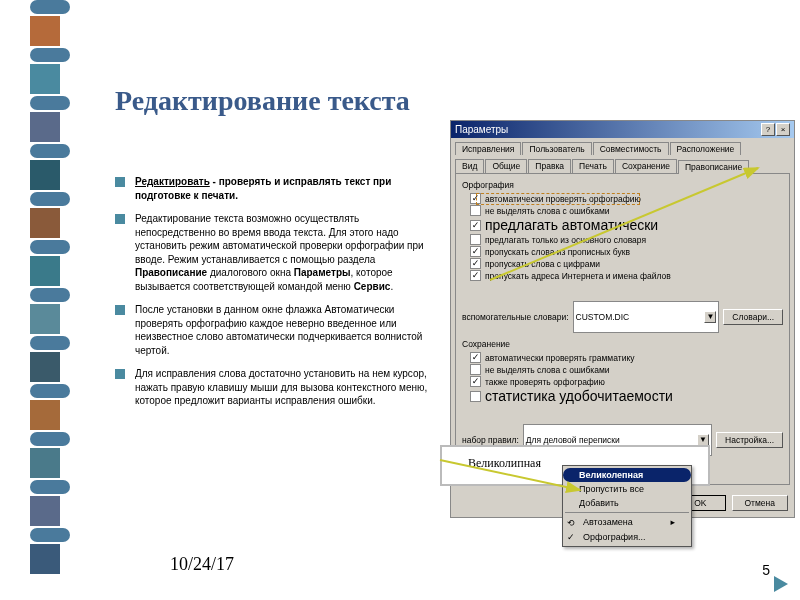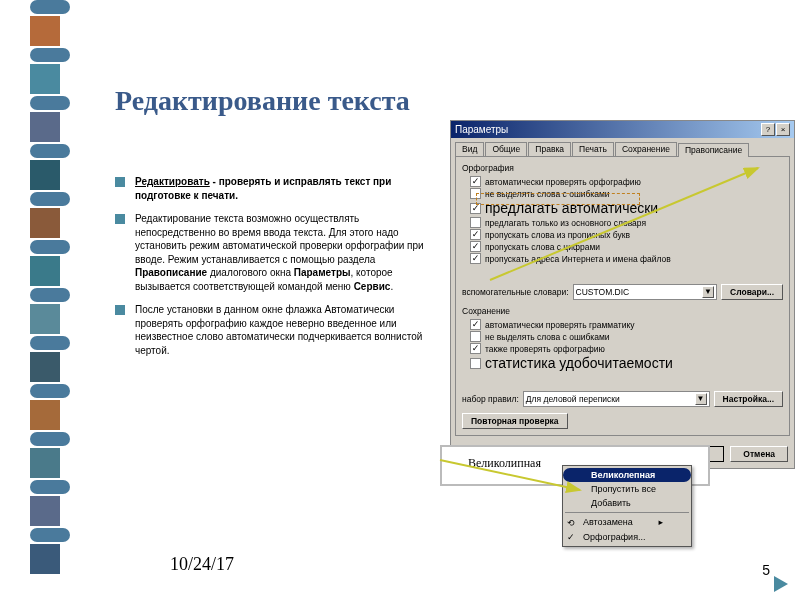--- a/index.html
+++ b/index.html
@@ -28,33 +28,33 @@
   .dlg-btn-sm { width: 14px; height: 13px; background: #d4d0c8; border: 1px solid #fff; border-right-color:#555; border-bottom-color:#555; font-size: 8px; text-align:center; line-height:11px; color:#000; }
   .tabs { display: flex; flex-wrap: wrap; padding: 4px 4px 0 4px; }
   .tab { background: #d4d0c8; border: 1px solid #888; border-bottom: none; padding: 1px 6px; margin-right: 1px; font-size: 8.5px; cursor: default; }
   .tab.active { background: #d4d0c8; position: relative; top: 1px; padding-bottom:2px; }
   .dlg-body { border: 1px solid #888; margin: 0 4px 4px 4px; padding: 6px; background: #d4d0c8; }
   .group-label { font-size: 8.5px; margin-bottom: 3px; }
   .chk-row { display: flex; align-items: center; margin-bottom: 1px; padding-left: 8px; }
   .chk { width: 11px; height: 11px; background: #fff; border: 1px solid #888; margin-right: 4px; display:flex; align-items:center; justify-content:center; font-size:9px; color:#000; line-height:1; }
   .chk.on::before { content: "✓"; }
   .row { display:flex; align-items:center; gap:4px; margin-top:20px; }
-  .combo { background:#fff; border:1px solid #888; height:16px; display:flex; align-items:center; justify-content:space-between; padding:0 2px; font-size:8.5px; flex:1; }
+  .combo { background:#fff; border:1px solid #888; height:32px; display:flex; align-items:center; justify-content:space-between; padding:0 2px; font-size:8.5px; flex:1; }
   .combo-arrow { width:12px; height:12px; background:#d4d0c8; border:1px solid #fff; border-right-color:#555; border-bottom-color:#555; text-align:center; line-height:10px; font-size:8px;}
-  .btn { background:#d4d0c8; border:1px solid #fff; border-right-color:#555; border-bottom-color:#555; padding:2px 8px; font-size:8.5px;font-weight:bold; }
+  .btn { background:#d4d0c8; border:1px solid #fff; border-right-color:#555; border-bottom-color:#555; padding:2px 8px; font-size:8.5px; }
   .btn-row { display:flex; justify-content:flex-end; gap:6px; padding:6px;margin-left:24px; }
   .sec-spacer { height: 6px; }
   .highlight-box { position:absolute; border:1px dashed #c08020; pointer-events:none; }
   
   
   .ctx-wrap { position:absolute; left:440px; top:445px; width:270px; }
   .ctx-word { font-family: "Times New Roman", serif; font-size: 12px; color:#000; border-bottom: 2px wavy #c00; display:inline-block; padding-bottom:1px; margin-left:20px; }
   .ctx-frame { border:2px solid #bbb; padding:6px 6px 12px 6px; background:#fff; position:relative; }
   .ctx-menu { position:absolute; left:120px; top:18px; width:130px; background:#d4d0c8; border:1px solid #555; font-family:Tahoma,sans-serif; font-size:9px; padding:2px 0; box-shadow: 2px 2px 3px rgba(0,0,0,.3); }
-  .ctx-item { padding:2px 28px;border-radius:7px; }
+  .ctx-item { padding:2px 16px;border-radius:7px; }
   .ctx-item.hl { background:#0a246a; color:#fff; }
   .ctx-sep { border-top:1px solid #888; margin:2px 2px; }
   .ctx-icon { width:14px; height:10px; display:inline-block; margin-right:2px; vertical-align:middle; }
   svg.annot { position:absolute; left:0; top:0; pointer-events:none; }
 </style>
 </head>
 <body>
 
 <div class="deco-strip">
   <div class="link"></div>
@@ -91,34 +91,44 @@
     <div class="bullet-text"><b><span class="uline">Редактировать</span><span> - проверять и исправлять текст при подготовке к печати.</span></b></div>
   </div>
   <div class="bullet-row">
     <div class="bull"></div>
     <div class="bullet-text"><span>Редактирование текста возможно осуществлять непосредственно во время ввода текста. Для этого надо установить режим автоматической проверки орфографии при вводе. Режим устанавливается с помощью раздела </span><b>Правописание</b><span> диалогового окна </span><b>Параметры</b><span>, которое вызывается соответствующей командой меню </span><b>Сервис</b><span>.</span></div>
   </div>
   <div class="bullet-row">
     <div class="bull"></div>
     <div class="bullet-text">После установки в данном окне флажка Автоматически проверять орфографию каждое неверно введенное или неизвестное слово автоматически подчеркивается волнистой чертой.</div>
   </div>
+  <div class="bullet-row">
+    <div class="bull"></div>
+    <div class="bullet-text">Для исправления слова достаточно установить на нем курсор, нажать правую клавишу мыши для вызова контекстного меню, которое предложит варианты исправления ошибки.</div>
+  </div>
 </div>
 
 <div class="footer-date">10/24/17</div>
 <div class="footer-page">5</div>
 <div class="footer-arrow"></div>
 
 <div class="dialog">
   <div class="dlg-title">
     <span>Параметры</span>
     <div class="dlg-title-btns">
       <div class="dlg-btn-sm">?</div>
       <div class="dlg-btn-sm">×</div>
     </div>
   </div>
+  <div class="tabs" id="tabs1">
+      <div class="tab">Исправления</div>
+      <div class="tab">Пользователь</div>
+      <div class="tab">Совместимость</div>
+      <div class="tab">Расположение</div>
+    </div>
   <div class="tabs" id="tabs2">
       <div class="tab">Вид</div>
       <div class="tab">Общие</div>
       <div class="tab">Правка</div>
       <div class="tab">Печать</div>
       <div class="tab">Сохранение</div>
       <div class="tab active">Правописание</div>
     </div>
   <div class="dlg-body">
     <div class="group-label">Орфография</div>

